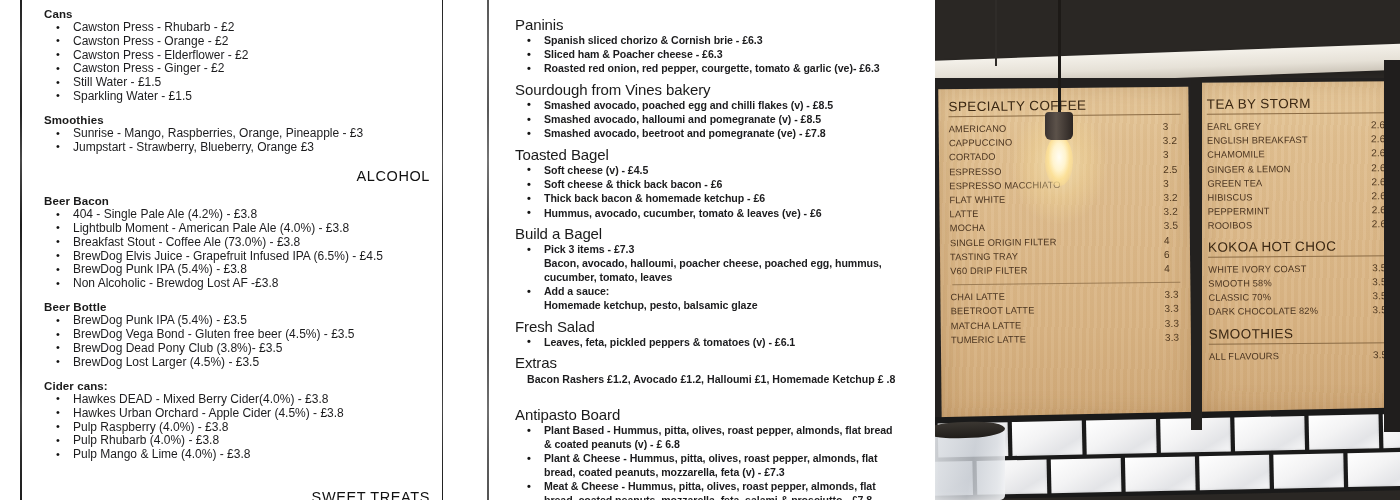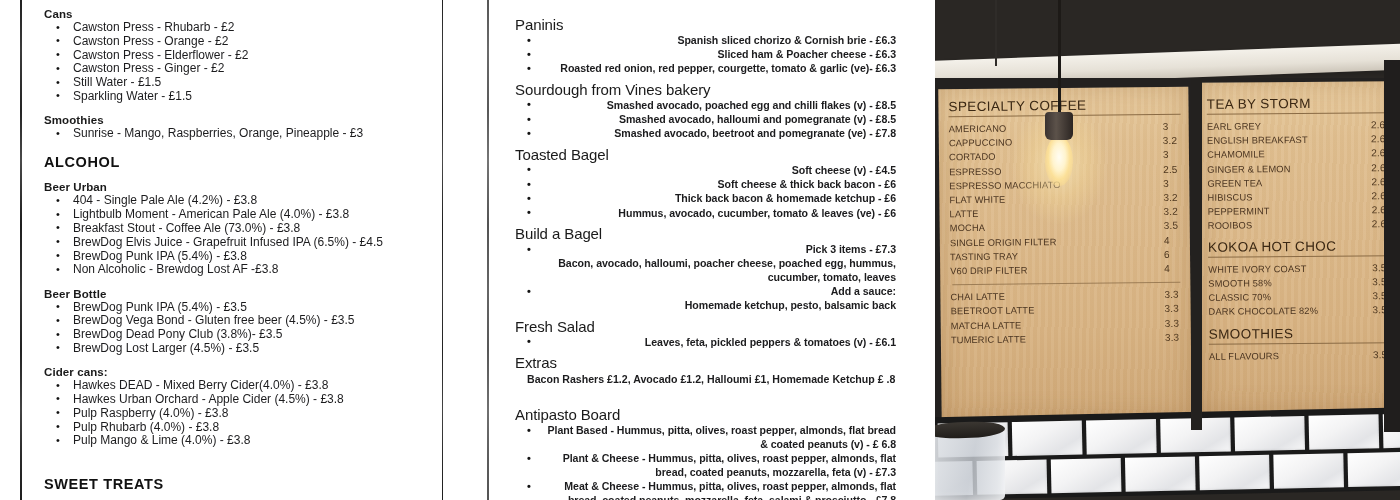--- a/index.html
+++ b/index.html
@@ -17,31 +17,31 @@
      opacity:.92; }
   .scan-edge.thin { width:2px; opacity:.7; }
 
   .page { position:absolute; top:0; height:500px; background:#fff; }
   .page-left  { left:22px;  width:420px; }
   .page-right { left:489px; width:421px; }
 
   .col { position:absolute; top:0; padding:8px 12px 0 22px; width:100%; }
 
   h3.sec { font-size:11.5px; font-weight:bold; color:#1a1a1a; letter-spacing:.1px; margin:0 0 1px 0; }
-  h2.big { font-size:14.5px; font-weight:bold; text-align:left; letter-spacing:.6px; color:#111; margin:14px 0 11px 0; }
+  h2.big { font-size:14.5px; font-weight:normal; text-align:right; letter-spacing:.6px; color:#111; margin:14px 0 11px 0; }
   h3.head-lg { font-size:15px; font-weight:400; color:#1a1a1a; margin:0 0 1px 0; letter-spacing:-.1px; }
 
   ul.items { list-style:none; margin:0 0 11px 0; padding:0; }
   ul.items li { position:relative; padding-left:29px; font-size:12px; line-height:13.2px;
       color:#1c1c1e; margin-bottom:.6px; }
   ul.items li::before { content:"\2022"; position:absolute; left:12px; top:-0.5px; font-size:11px; color:#111; }
   ul.items li.nobul::before { content:""; }
 
   .mid ul.items li { font-size:10.6px; line-height:13.6px; font-weight:600; letter-spacing:-.05px; }
-  .mid ul.items { margin-bottom:5px;text-align:right; }
+  .mid ul.items { margin-bottom:5px; }
   .mid h3.head-lg { margin-top:4px; }
   .extras-line { font-size:10.6px; font-weight:700; padding-left:12px; line-height:14px; margin-bottom:2px; color:#1c1c1e; }
 
   
   .photo { position:absolute; left:935px; top:0; width:465px; height:500px; overflow:hidden;
            background:#2a2724; }
   .ceiling { position:absolute; left:0; top:0; width:465px; height:84px;
       background:linear-gradient(170deg,#cfc7bd 0%,#ded7cd 28%,#c8c0b5 55%,#b6ада8 60%,#efebe4 72%,#e2ddd4 100%); }
   .ceiling-beam { position:absolute; left:-10px; top:52px; width:500px; height:26px;
       background:linear-gradient(180deg,#f4f1ea,#e6e1d7 60%,#cdc6ba);
@@ -108,25 +108,26 @@
           <li>Cawston Press - Orange - £2</li>
           <li>Cawston Press - Elderflower - £2</li>
           <li>Cawston Press - Ginger - £2</li>
           <li>Still Water - £1.5</li>
           <li>Sparkling Water - £1.5</li>
         </ul>
 
         <h3 class="sec">Smoothies</h3>
         <ul class="items">
           <li>Sunrise - Mango, Raspberries, Orange, Pineapple - £3</li>
+          <li>Jumpstart - Strawberry, Blueberry, Orange £3</li>
         </ul>
 
         <h2 class="big">ALCOHOL</h2>
 
-        <h3 class="sec">Beer Urban</h3>
+        <h3 class="sec">Beer Bacon</h3>
         <ul class="items">
           <li>404 - Single Pale Ale (4.2%) - £3.8</li>
           <li>Lightbulb Moment - American Pale Ale (4.0%) - £3.8</li>
           <li>Breakfast Stout - Coffee Ale (73.0%) - £3.8</li>
           <li>BrewDog Elvis Juice - Grapefruit Infused IPA (6.5%) - £4.5</li>
           <li>BrewDog Punk IPA (5.4%) - £3.8</li>
           <li>Non Alcoholic - Brewdog Lost AF -£3.8</li>
         </ul>
 
         <h3 class="sec">Beer Bottle</h3>
@@ -173,21 +174,21 @@
           <li>Soft cheese &amp; thick back bacon - £6</li>
           <li>Thick back bacon &amp; homemade ketchup - £6</li>
           <li>Hummus, avocado, cucumber, tomato &amp; leaves (ve) - £6</li>
         </ul>
 
         <h3 class="head-lg">Build a Bagel</h3>
         <ul class="items">
           <li>Pick 3 items - £7.3</li>
           <li class="nobul">Bacon, avocado, halloumi, poacher cheese, poached egg, hummus, cucumber,  tomato,  leaves</li>
           <li>Add a sauce:</li>
-          <li class="nobul">Homemade ketchup,  pesto,  balsamic back</li>
+          <li class="nobul">Homemade ketchup,  pesto,  balsamic glaze</li>
         </ul>
 
         <h3 class="head-lg">Fresh Salad</h3>
         <ul class="items">
           <li>Leaves, feta, pickled peppers &amp; tomatoes (v) - £6.1</li>
         </ul>
 
         <h3 class="head-lg">Extras</h3>
         <div class="extras-line">Bacon Rashers £1.2,  Avocado £1.2,  Halloumi £1,  Homemade Ketchup £ .8</div>
 

